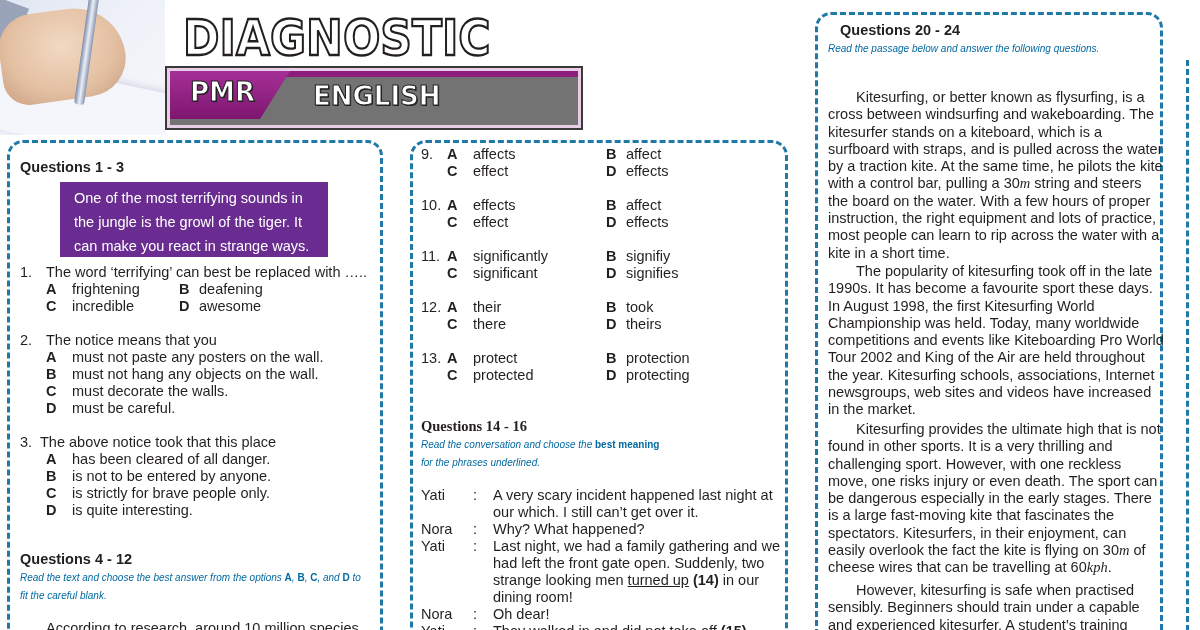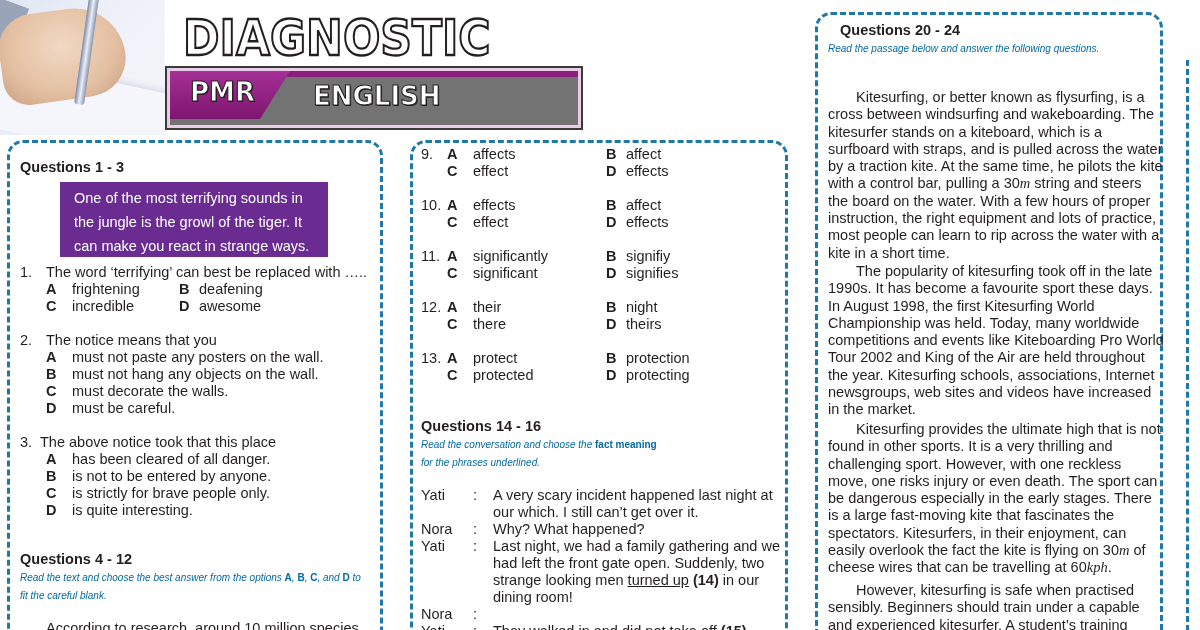--- a/index.html
+++ b/index.html
@@ -72,21 +72,21 @@
   .q2 { top: 189px; }
   .q3 { top: 291px; }
   .q3 .num { width: 20px; }
   .l-title2 { position: absolute; left: 10px; top: 408px; text-align: center; }
   .l-instr2 { position: absolute; left: 10px; top: 426px; width: 350px; }
   .l-passage { position: absolute; left: 36px; top: 477px; }
 
   
   .m-item { position: absolute; left: 8px; display: grid; grid-template-columns: 26px 26px 133px 20px 120px; }
   .m-item .l { font-weight: bold; }
-  .m-title { position: absolute; left: 8px; top: 275px; }
+  .m-title { position: absolute; left: 8px; top: 275px; font-family: Liberation Serif, serif; }
   .m-instr { position: absolute; left: 8px; top: 293px; width: 360px; }
   .dialog { position: absolute; left: 8px; top: 344px; width: 360px; }
   .dl { display: grid; grid-template-columns: 52px 20px 288px; font-size: 14.5px; line-height: 17px; }
   .dl .u { text-decoration: underline; }
   .dl b { font-weight: bold; margin-top: 48px; }
 
   
   .r-title { position: absolute; left: 22px; top: 7px; }
   .r-instr { position: absolute; left: 10px; top: 25px; width: 330px; }
   .r-para { position: absolute; left: 10px; width: 336px; font-size: 14.5px; line-height: 17.3px; text-indent: 28px; }
@@ -222,62 +222,63 @@
       <span class="l">C</span>
       <span>significant</span>
       <span class="l">D</span>
       <span>signifies</span>
   </div>
   <div class="m-item txt" style="top:156px">
     <span>12.</span>
       <span class="l">A</span>
       <span>their</span>
       <span class="l">B</span>
-      <span>night</span>
+      <span>took</span>
     <span></span>
       <span class="l">C</span>
       <span>there</span>
       <span class="l">D</span>
       <span>theirs</span>
   </div>
   <div class="m-item txt" style="top:207px">
     <span>13.</span>
       <span class="l">A</span>
       <span>protect</span>
       <span class="l">B</span>
       <span>protection</span>
     <span></span>
       <span class="l">C</span>
       <span>protected</span>
       <span class="l">D</span>
       <span>protecting</span>
   </div>
 
   <div class="section-title m-title">Questions 14 - 16</div>
-  <div class="instruction m-instr"><span>Read the conversation and choose the </span><b>fact meaning</b><br><span>for the phrases underlined.</span></div>
+  <div class="instruction m-instr"><span>Read the conversation and choose the </span><b>best meaning</b><br><span>for the phrases underlined.</span></div>
 
   <div class="dialog">
     <div class="dl">
         <span>Yati</span>
         <span>:</span>
         <span>A very scary incident happened last night at our which. I still can’t get over it.</span>
       </div>
     <div class="dl">
         <span>Nora</span>
         <span>:</span>
         <span>Why? What happened?</span>
       </div>
     <div class="dl">
         <span>Yati</span>
         <span>:</span>
         <span><span>Last night, we had a family gathering and we had left the front gate open. Suddenly, two strange looking men </span><span class="u">turned up</span> <b>(14)</b><span> in our dining room!</span></span>
       </div>
     <div class="dl">
         <span>Nora</span>
         <span>:</span>
+        <span>Oh dear!</span>
       </div>
     <div class="dl">
         <span>Yati</span>
         <span>:</span>
         <span><span>They walked in and did not take off </span><b>(15)</b></span>
       </div>
   </div>
 </div>
 
 <div class="panel panel-right">

